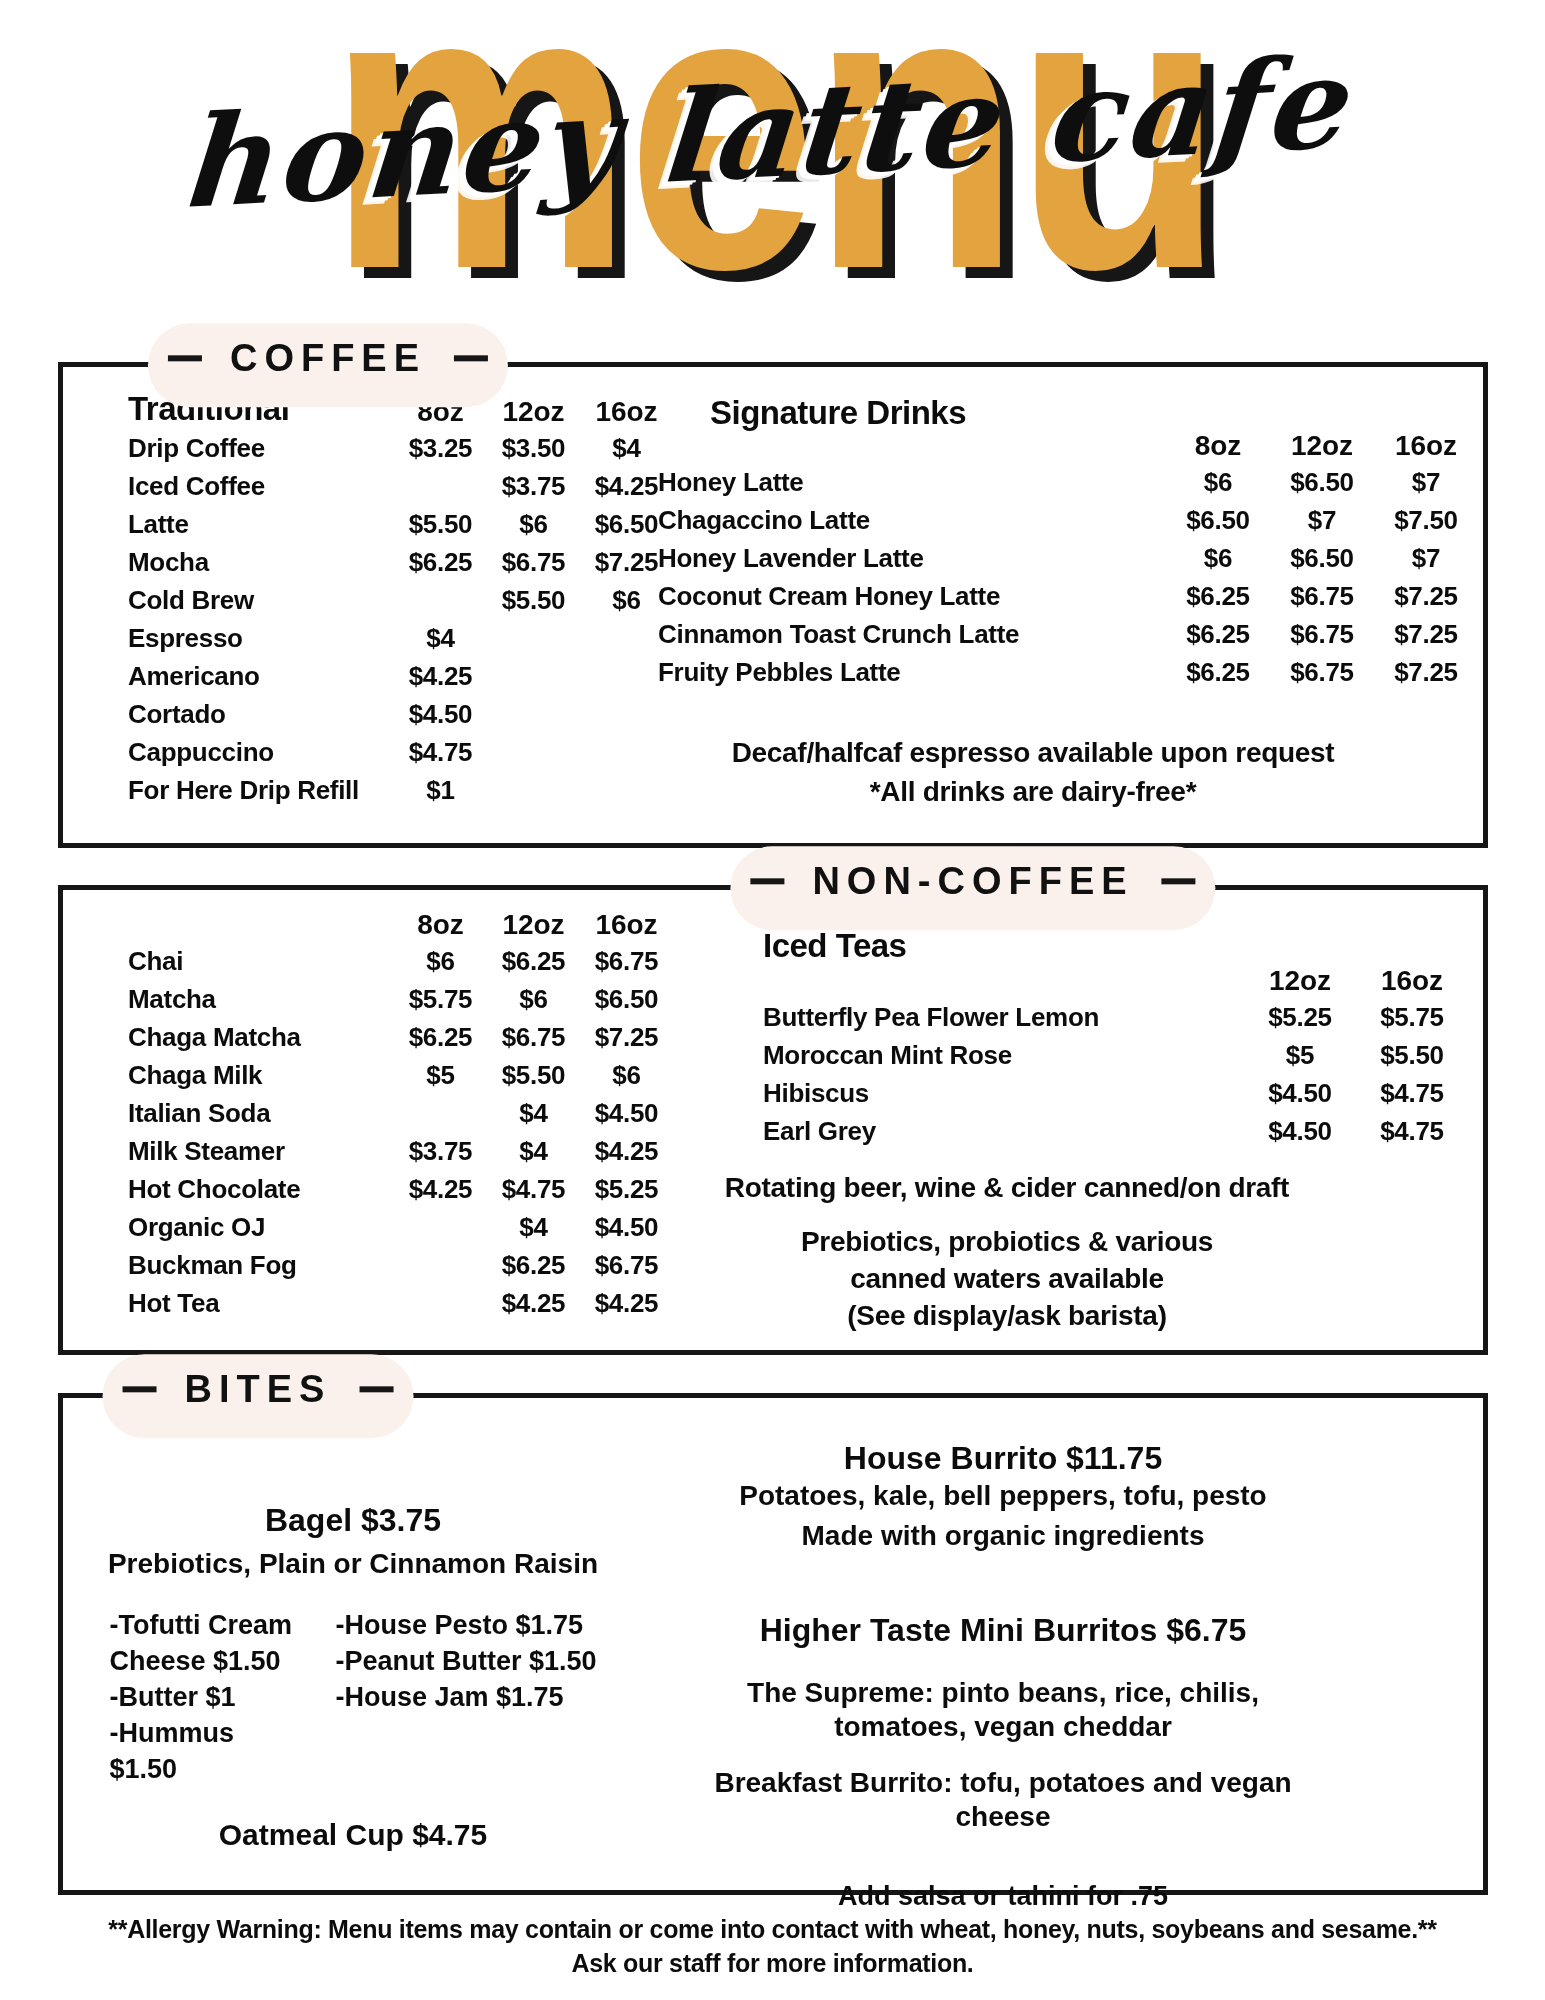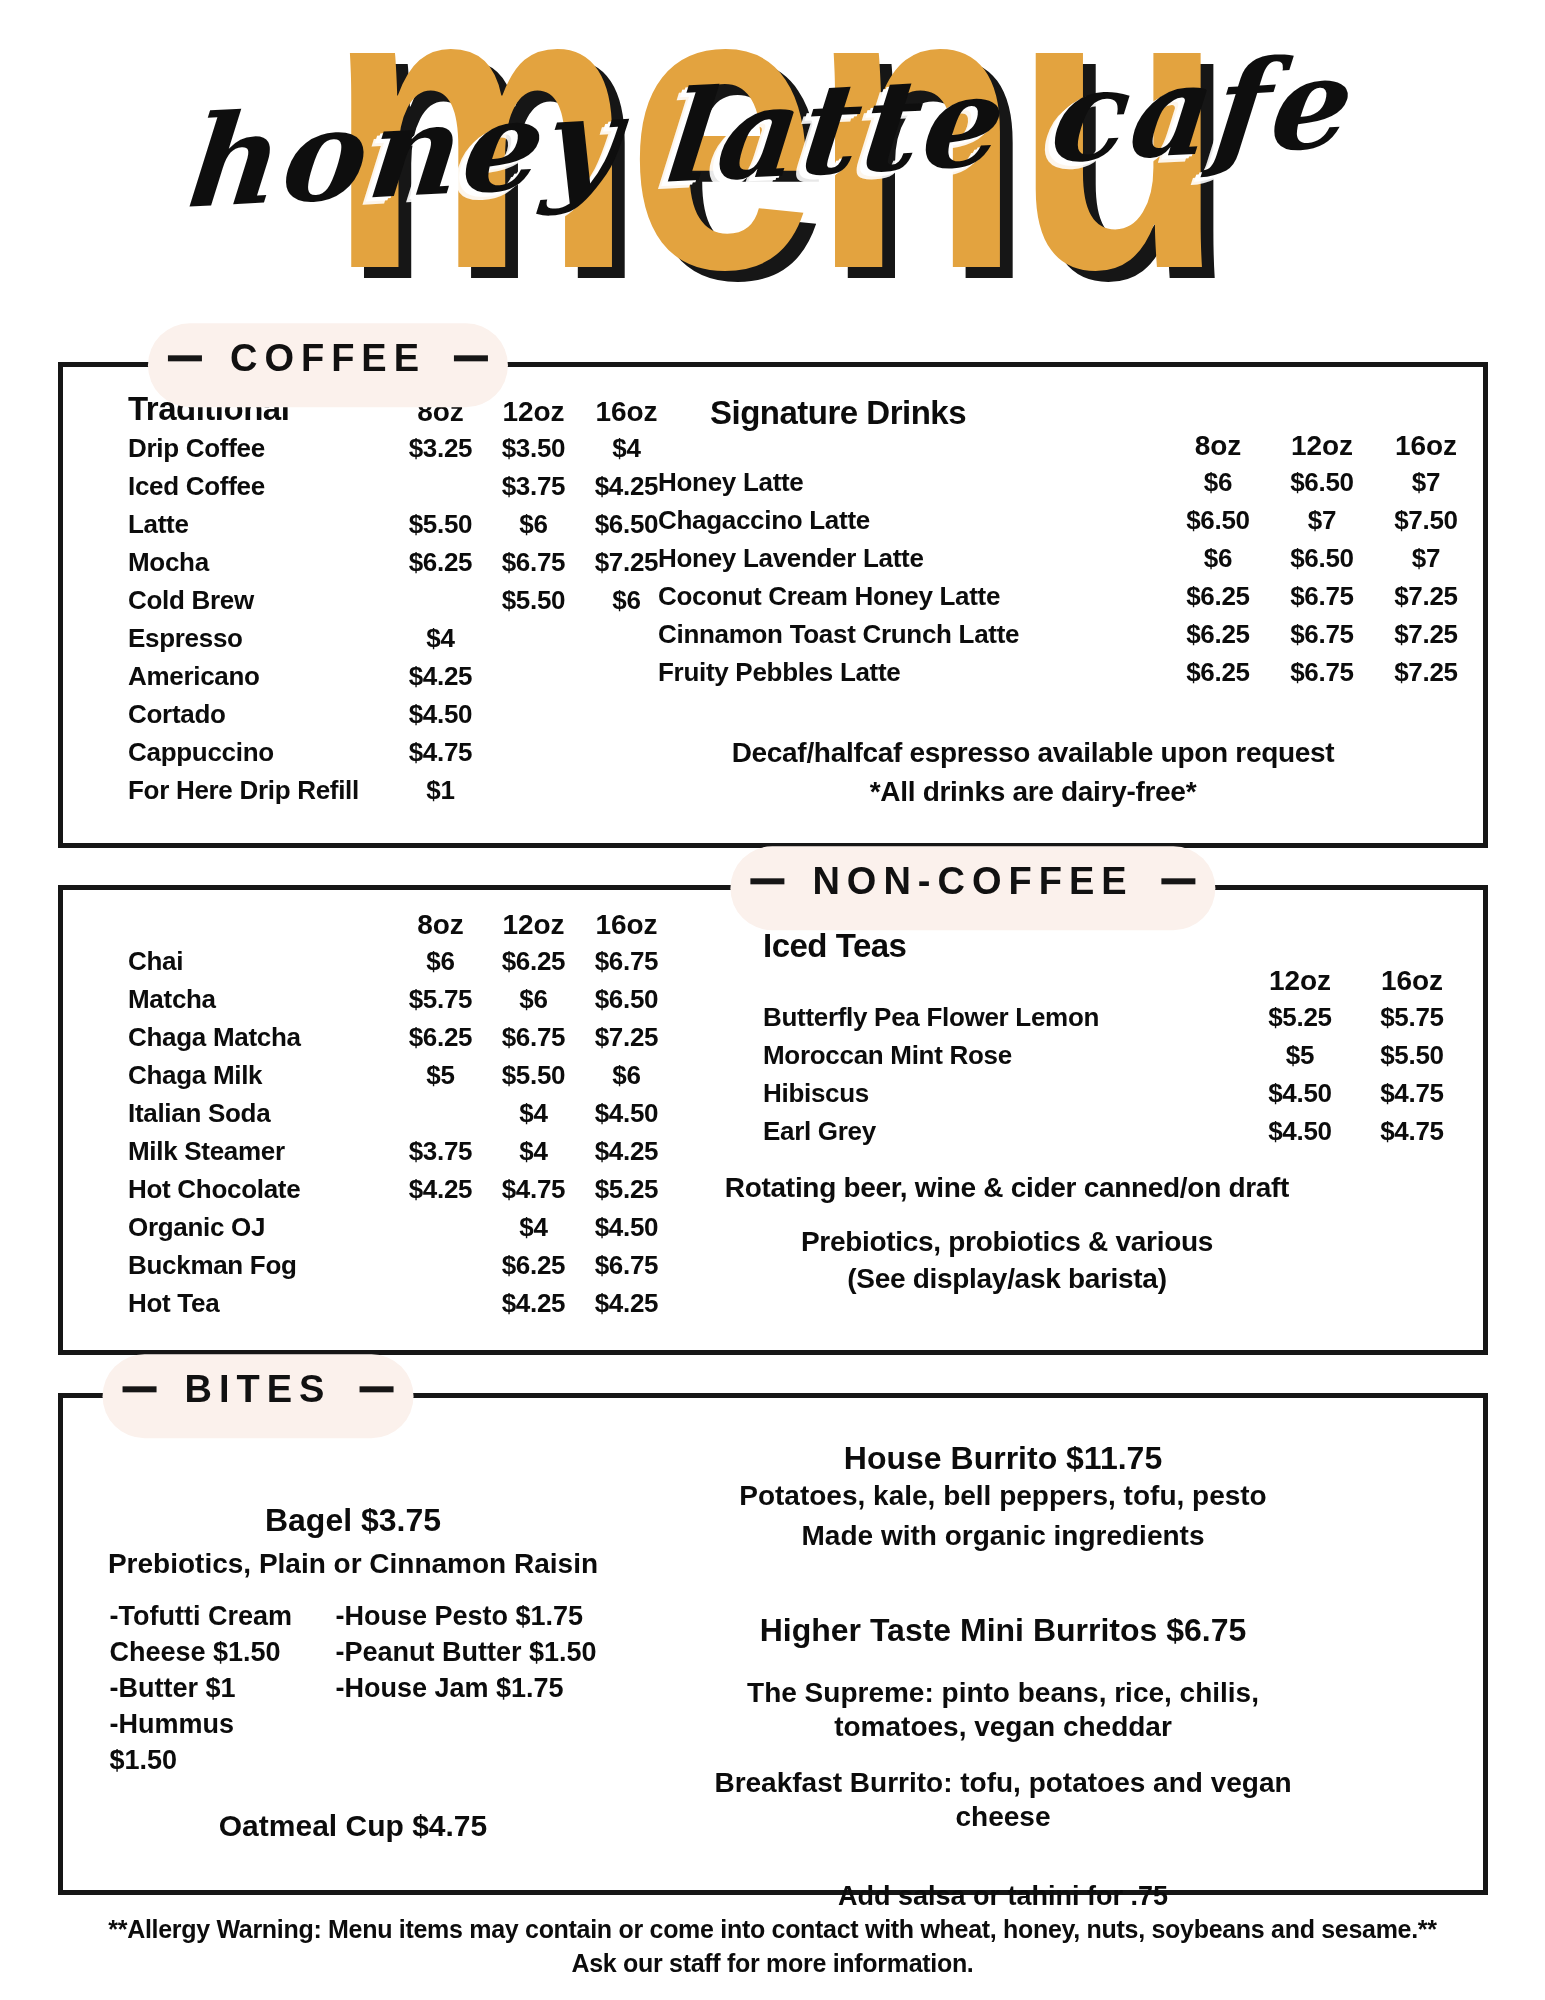--- a/index.html
+++ b/index.html
@@ -42,21 +42,21 @@
   .price,.size-h{text-align:center;}
   .row{font-size:26px;line-height:38px;letter-spacing:-0.3px;}
   .size-h{font-size:28px;line-height:34px;}
   .col-heading{font-size:33px;line-height:40px;letter-spacing:-0.5px;}
   .note{font-size:28px;line-height:39px;text-align:center;letter-spacing:-0.3px;}
   .center{text-align:center;}
   
   .b-title{font-size:32px;line-height:40px;}
   .b-line{font-size:28px;line-height:36px;}
   .b-small{font-size:27px;line-height:36px;}
-  .addons{display:flex;justify-content:center;gap:34px;text-align:left;margin-top:16px;}
+  .addons{display:flex;justify-content:center;gap:34px;text-align:left;margin-top:25px;}
   .addons .col{font-size:27px;line-height:36px;}
   .addons .col-a{width:192px;}
   
   .footer{position:absolute;left:0;right:0;top:1912px;text-align:center;
     font-size:25px;line-height:34px;letter-spacing:-0.3px;}
 </style>
 </head>
 <body>
 
 <div class="page">
@@ -309,20 +309,21 @@
           <span class="price">$4.75</span>
         </div>
         </div>
     </div>
 
     <div class="blk note" style="left:464px;top:278px;width:960px;">
       <div>Rotating beer, wine &amp; cider canned/on draft</div>
       <div style="margin-top:16px;">
 
       <div class="note" style="line-height:37px;">Prebiotics, probiotics &amp; various</div>
+          <div class="note" style="line-height:37px;">canned waters available</div>
           <div class="note" style="line-height:37px;">(See display/ask barista)</div>
         </div>
     </div>
   </div>
 
   <div class="box box-bites">
     <div class="section-label" style="left:195px;">
       <span class="label-dash"></span>
       <span class="txt">BITES</span>
       <span class="label-dash"></span>

